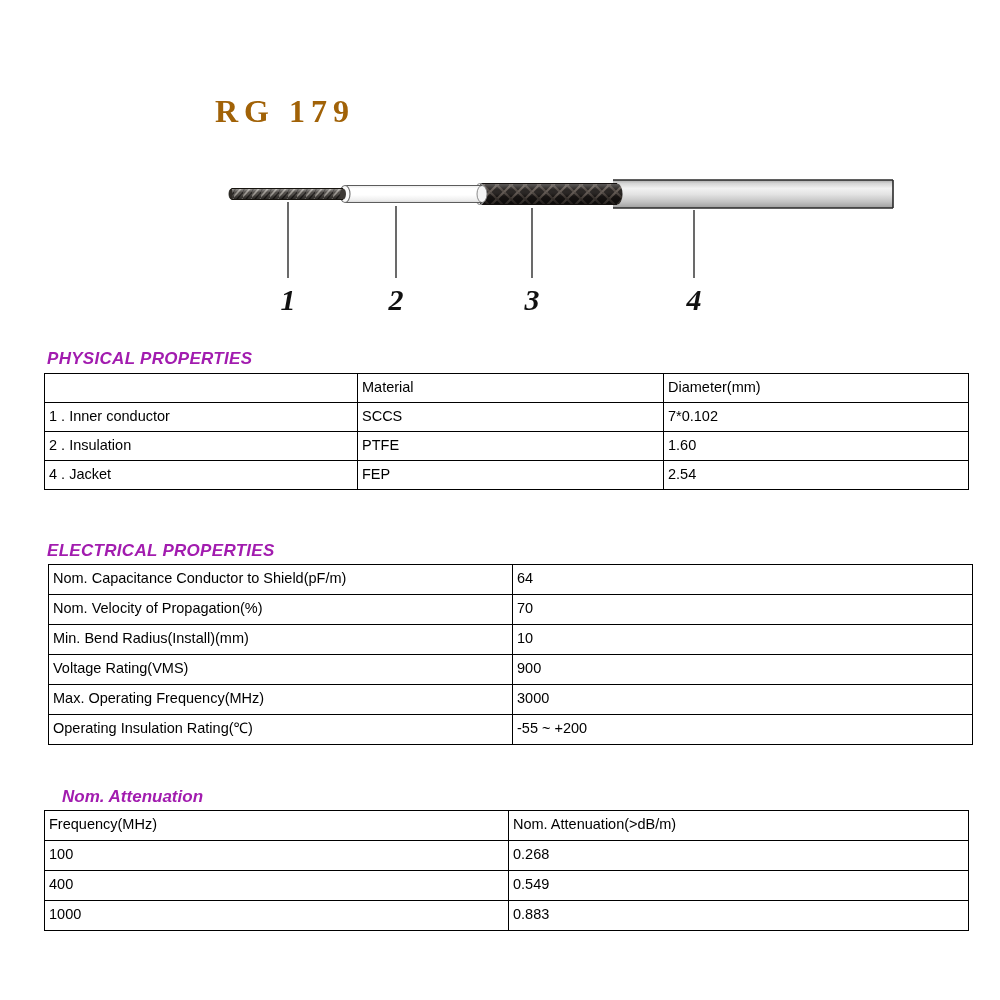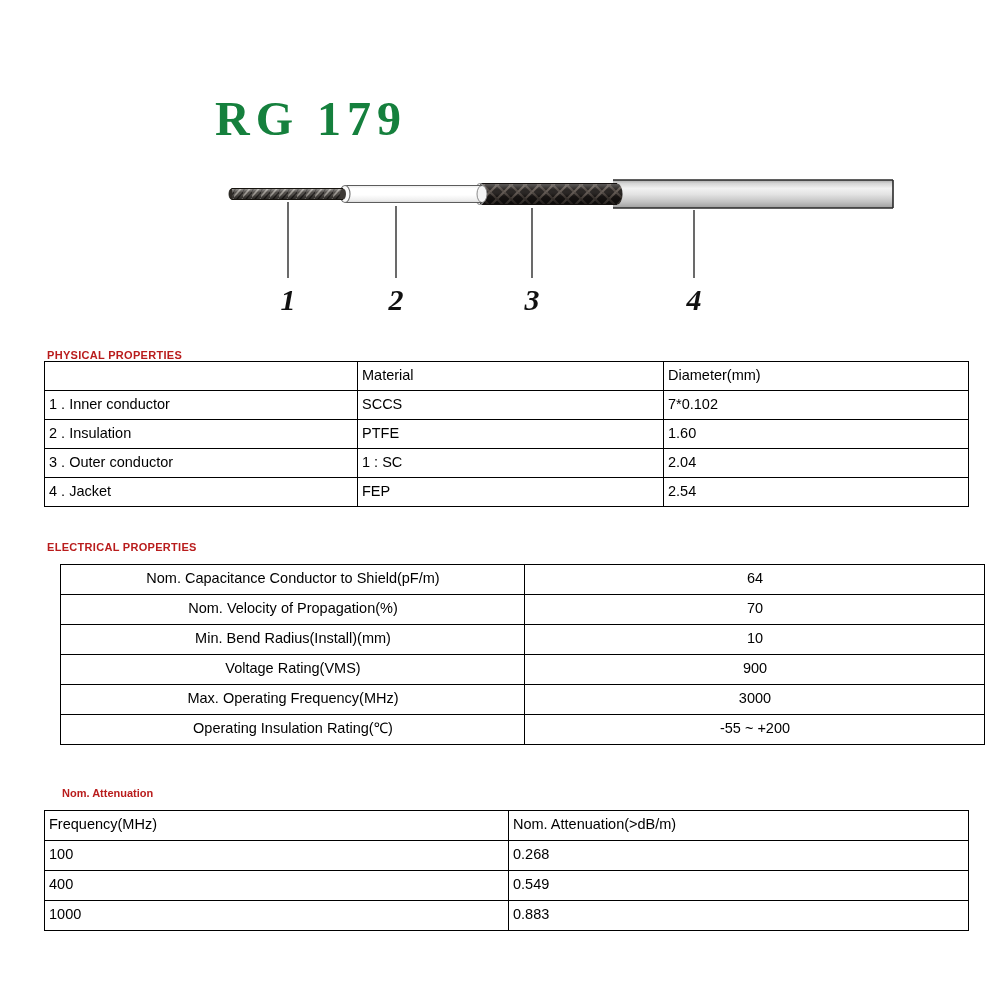--- a/index.html
+++ b/index.html
@@ -15,45 +15,46 @@
     color: #000000;
     overflow: hidden;
   }
 
   
   #product-title {
     position: absolute;
     left: 215px;
     top: 95px;
     font-family: "Liberation Serif", serif;
-    font-size: 48px;
+    font-size: 32px;
     font-weight: 700;
     letter-spacing: 6px;
-    color: #15803d;
+    color: #a16207;
     line-height: 1;
     white-space: nowrap;
   }
 
   
   #cable-diagram {
     position: absolute;
     left: 0;
     top: 150px;
     width: 1000px;
     height: 180px;
   }
 
   
   .section-heading {
     position: absolute;
-    font-size: 11px;
+    font-size: 17px;
     font-weight: bold;
     letter-spacing: 0.3px;
-    color: #b91c1c;
+    color: #a21caf;
     white-space: nowrap;
+    font-style: italic;
   }
   #physical-heading { left: 47px; top: 349px; }
   #electrical-heading { left: 47px; top: 541px; text-align: center; }
   #attenuation-heading { left: 62px; top: 787px; letter-spacing: 0px; }
 
   
   table.spec-table {
     position: absolute;
     border-collapse: collapse;
     table-layout: fixed;
@@ -65,30 +66,29 @@
     padding: 2px 3px 3px 4px;
     vertical-align: middle;
     line-height: 1.1;
     font-weight: 400;
     white-space: nowrap;
     overflow: hidden;
   }
 
   #physical-table {
     left: 44px;
-    top: 361px;
+    top: 373px;
     width: 924px;
   }
   #physical-table td { height: 23px; }
 
   #electrical-table {
-    left: 60px;
+    left: 48px;
     top: 564px;
     width: 924px;
-    text-align: center;
   }
   #electrical-table td { height: 24px; }
 
   #attenuation-table {
     left: 44px;
     top: 810px;
     width: 924px;
   }
   #attenuation-table td { height: 24px; margin-left: 38px; }
 
@@ -218,25 +218,20 @@
       <td>1 . Inner conductor</td>
       <td>SCCS</td>
       <td>7*0.102</td>
     </tr>
     <tr>
       <td>2 . Insulation</td>
       <td>PTFE</td>
       <td>1.60</td>
     </tr>
     <tr>
-      <td>3 . Outer conductor</td>
-      <td>1 : SC</td>
-      <td>2.04</td>
-    </tr>
-    <tr>
       <td>4 . Jacket</td>
       <td>FEP</td>
       <td>2.54</td>
     </tr>
   </tbody>
 </table>
 
 <div id="electrical-heading" class="section-heading">ELECTRICAL PROPERTIES</div>
 
 <table id="electrical-table" class="spec-table">

